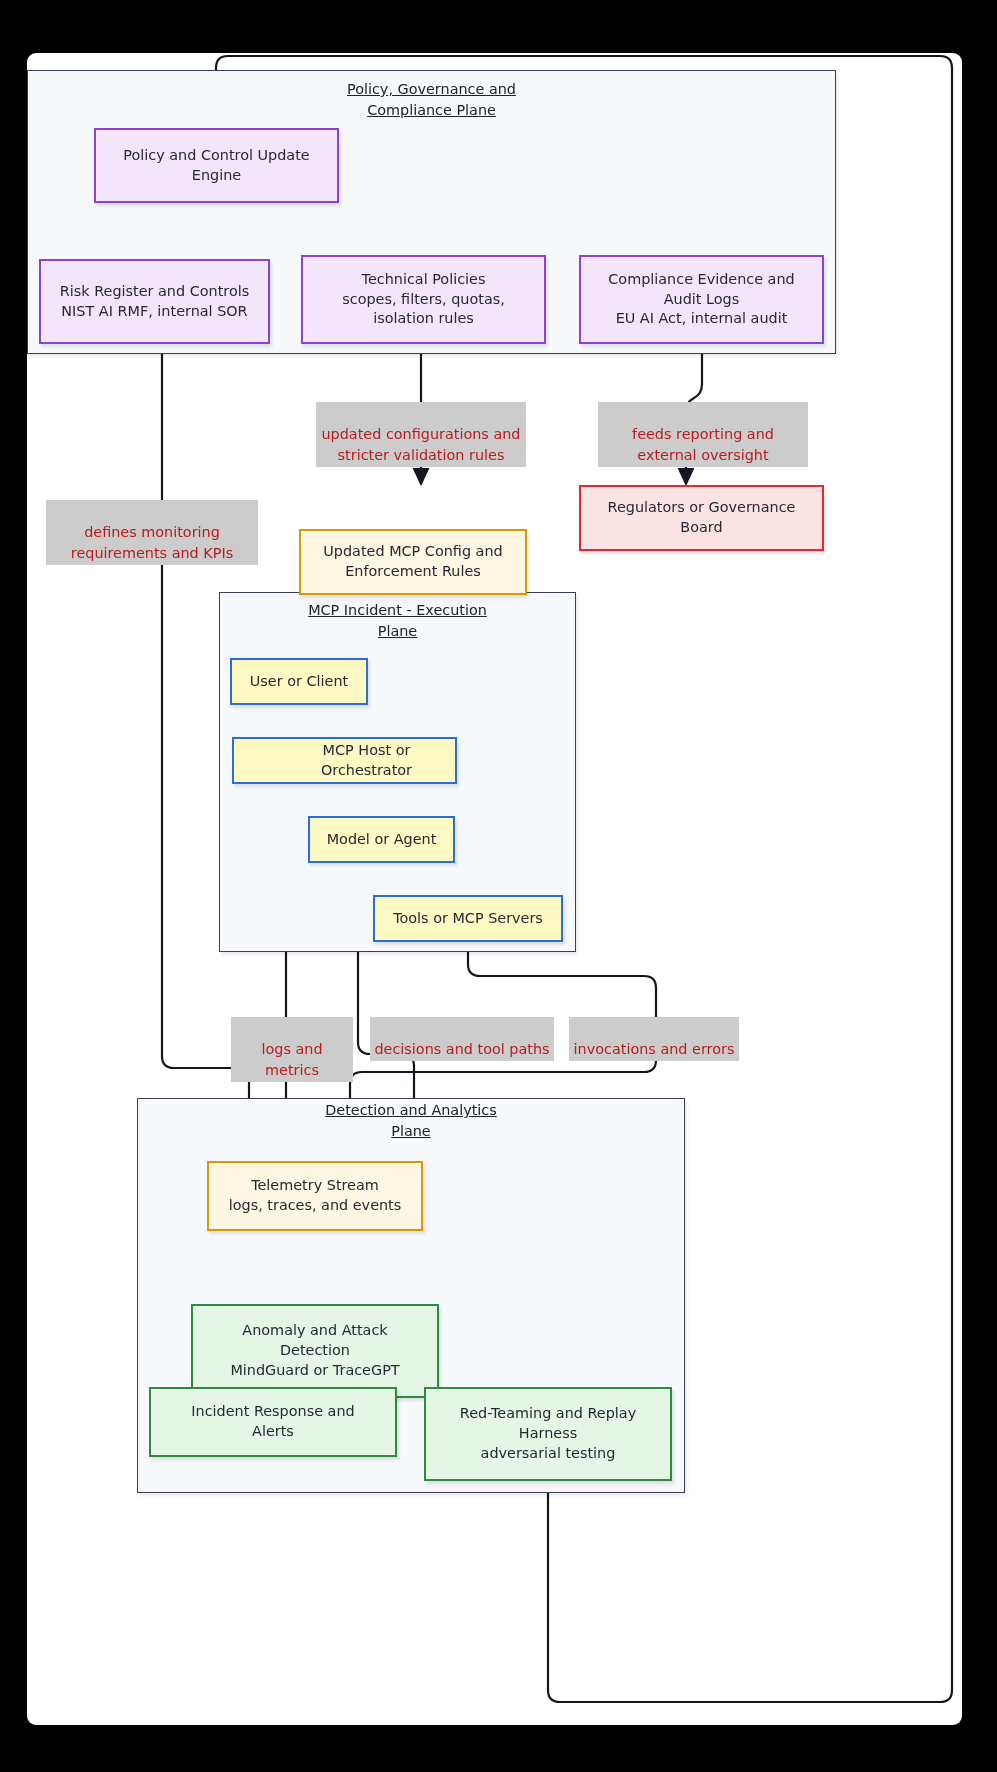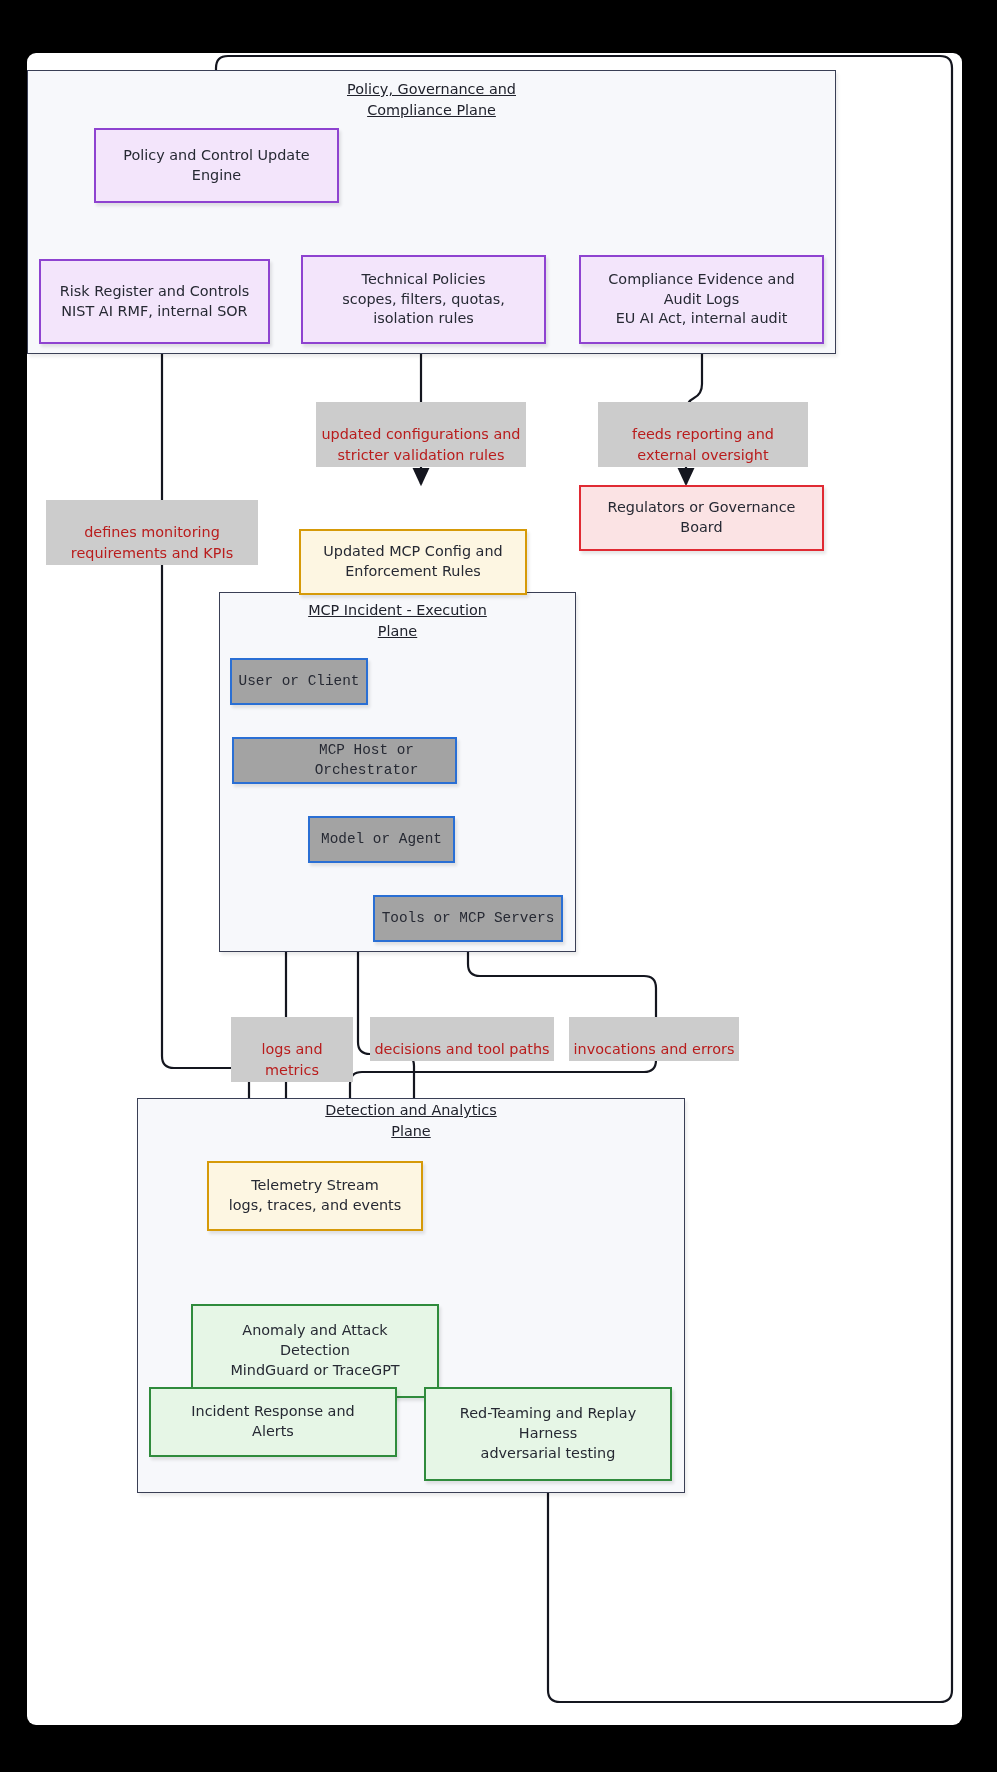--- a/index.html
+++ b/index.html
@@ -7,21 +7,21 @@
        font-family:"DejaVu Sans","Liberation Sans",sans-serif;}
   #canvas{position:absolute;left:27px;top:53px;width:935px;height:1672px;
           background:#ffffff;border-radius:9px;}
   svg.layer{position:absolute;left:0;top:0;width:997px;height:1772px;overflow:visible;}
   .node{position:absolute;box-sizing:border-box;display:flex;align-items:center;
         justify-content:center;text-align:center;line-height:1.38;
         font-size:14.4px;color:#262933;border-width:2px;border-style:solid;
         box-shadow:2px 3px 3px rgba(0,0,0,.10);}
   .node .txt{padding:0 6px;white-space:pre-line;}
   .purple{background:#f3e5fb;border-color:#8e43d0;}
-  .blue{background:#a3a3a3;border-color:#2a6fd4;font-family:Liberation Mono, monospace;}
+  .blue{background:#fef9c3;border-color:#2a6fd4;}
   .amber{background:#fdf6e2;border-color:#d69a08;}
   .red{background:#fbe3e4;border-color:#e02a33;}
   .green{background:#e6f6e6;border-color:#2f8b3c;}
   .cluster{position:absolute;box-sizing:border-box;border:1.6px solid #3a3f55;
            background:#f7f8fb;box-shadow:2px 3px 3px rgba(0,0,0,.08);}
   .cluster-title{position:absolute;left:0;right:0;text-align:center;
                  font-size:14.4px;color:#20222c;line-height:1.45;white-space:pre-line;text-decoration:underline;}
   .elabel{position:absolute;background:#cccccc;color:#b91c1c;font-size:14.4px;
           line-height:1.45;text-align:center;white-space:pre-line;padding:1px 4px;
           box-sizing:border-box;}

